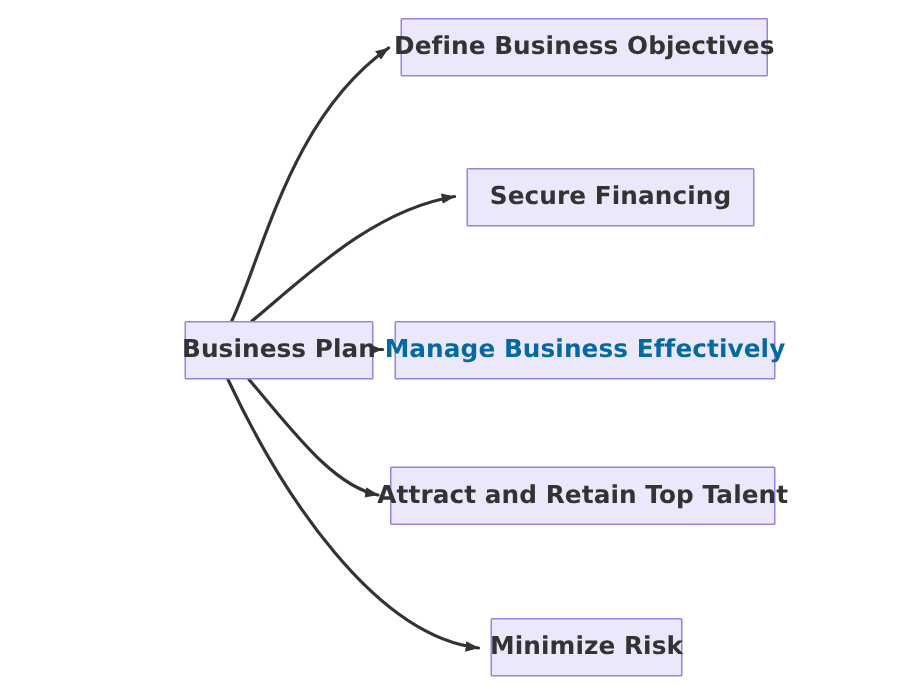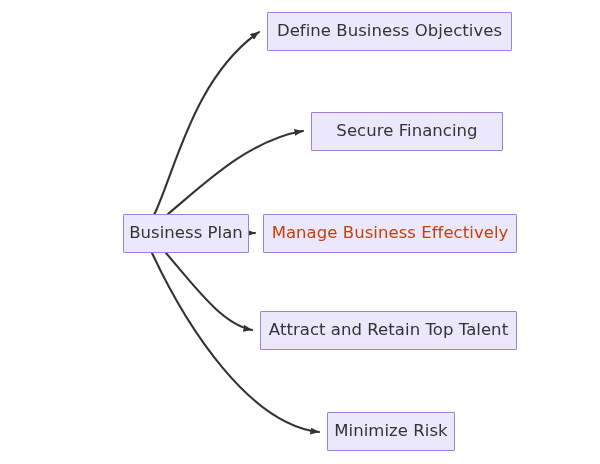--- a/index.html
+++ b/index.html
@@ -29,20 +29,21 @@
     border: 1.4px solid #9d7fe0;
     border-radius: 1px;
     display: flex;
     align-items: center;
     justify-content: center;
     color: #333333;
     font-size: 16.5px;
     line-height: 1;
     white-space: nowrap;
     letter-spacing: 0.05px;
+    font-weight: bold;
   }
   .node-label {
     display: block;
     padding: 0 11px;
   }
 </style>
 </head>
 <body>
 
 <div id="canvas" style="background: rgb(255, 255, 255);">
@@ -67,21 +68,21 @@
   </div>
 
   <div class="node" style="left: 267px; top: 12px; width: 245px; height: 39px; background: rgb(236, 232, 251); border-color: rgb(157, 127, 224); color: rgb(51, 51, 51);">
     <span class="node-label">Define Business Objectives</span>
   </div>
 
   <div class="node" style="left: 311px; top: 112px; width: 192px; height: 39px; background: rgb(236, 232, 251); border-color: rgb(157, 127, 224); color: rgb(51, 51, 51);">
     <span class="node-label">Secure Financing</span>
   </div>
 
-  <div class="node" style="left: 263px; top: 214px; width: 254px; height: 39px; background: rgb(236, 232, 251); border-color: rgb(157, 127, 224); color: #c2410c;">
+  <div class="node" style="left: 263px; top: 214px; width: 254px; height: 39px; background: rgb(236, 232, 251); border-color: rgb(157, 127, 224); color: #0369a1;">
     <span class="node-label">Manage Business Effectively</span>
   </div>
 
   <div class="node" style="left: 327px; top: 412px; width: 128px; height: 39px; background: rgb(236, 232, 251); border-color: rgb(157, 127, 224); color: rgb(51, 51, 51);">
     <span class="node-label">Minimize Risk</span>
   </div>
 
   <div class="node" style="left: 260px; top: 311px; width: 257px; height: 39px; background: rgb(236, 232, 251); border-color: rgb(157, 127, 224); color: rgb(51, 51, 51);">
     <span class="node-label">Attract and Retain Top Talent</span>
   </div>

